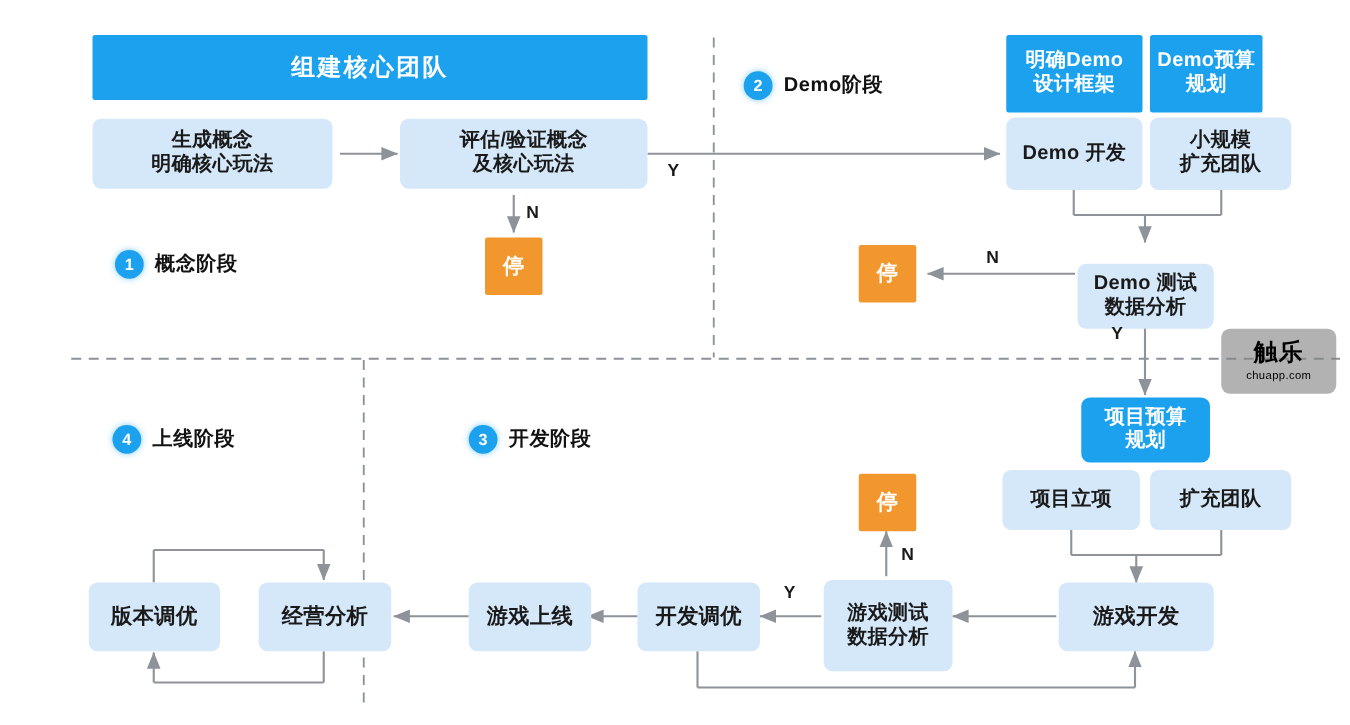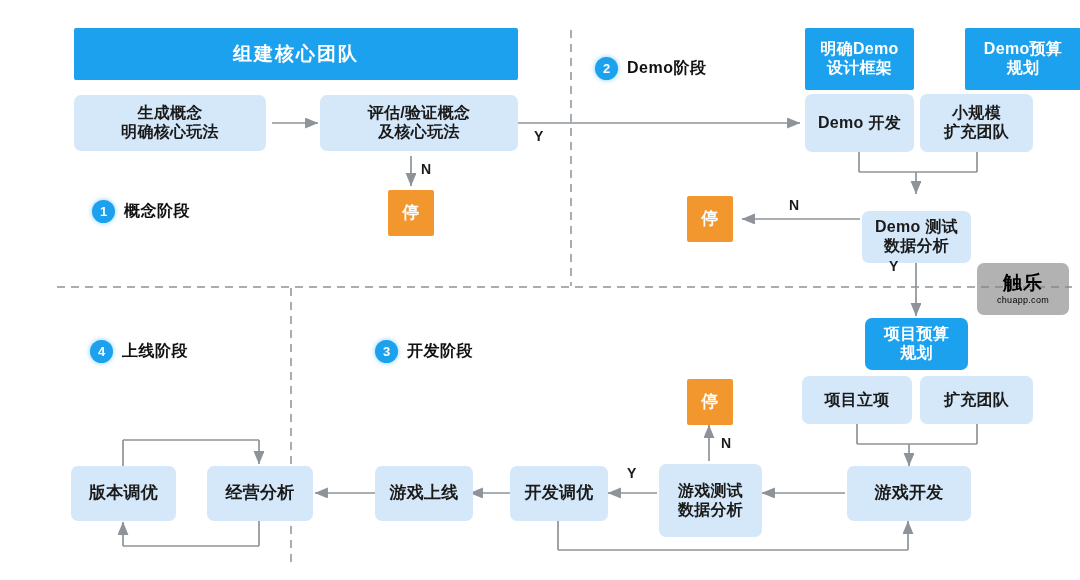--- a/index.html
+++ b/index.html
@@ -147,21 +147,21 @@
   <div class="stage" style="left:595px;top:57px;">
     <span class="badge">2</span>
     <span class="stage-label">Demo阶段</span>
   </div>
 
   <div class="node blue sharp" style="left:805px;top:28px;width:109px;height:62px;font-size:16px;">
     <span style="white-space:pre-line;">明确Demo
 设计框架</span>
   </div>
 
-  <div class="node blue sharp" style="left:920px;top:28px;width:116px;height:62px;font-size:16px;margin-left:45px;">
+  <div class="node blue sharp" style="left:920px;top:28px;width:90px;height:62px;font-size:16px;">
     <span style="white-space:pre-line;">Demo预算
 规划</span>
   </div>
 
   <div class="node light" style="left:805px;top:94px;width:109px;height:58px;font-size:16px;">
     <span style="white-space:pre-line;">Demo 开发</span>
   </div>
 
   <div class="node light" style="left:920px;top:94px;width:113px;height:58px;font-size:16px;">
     <span style="white-space:pre-line;">小规模

